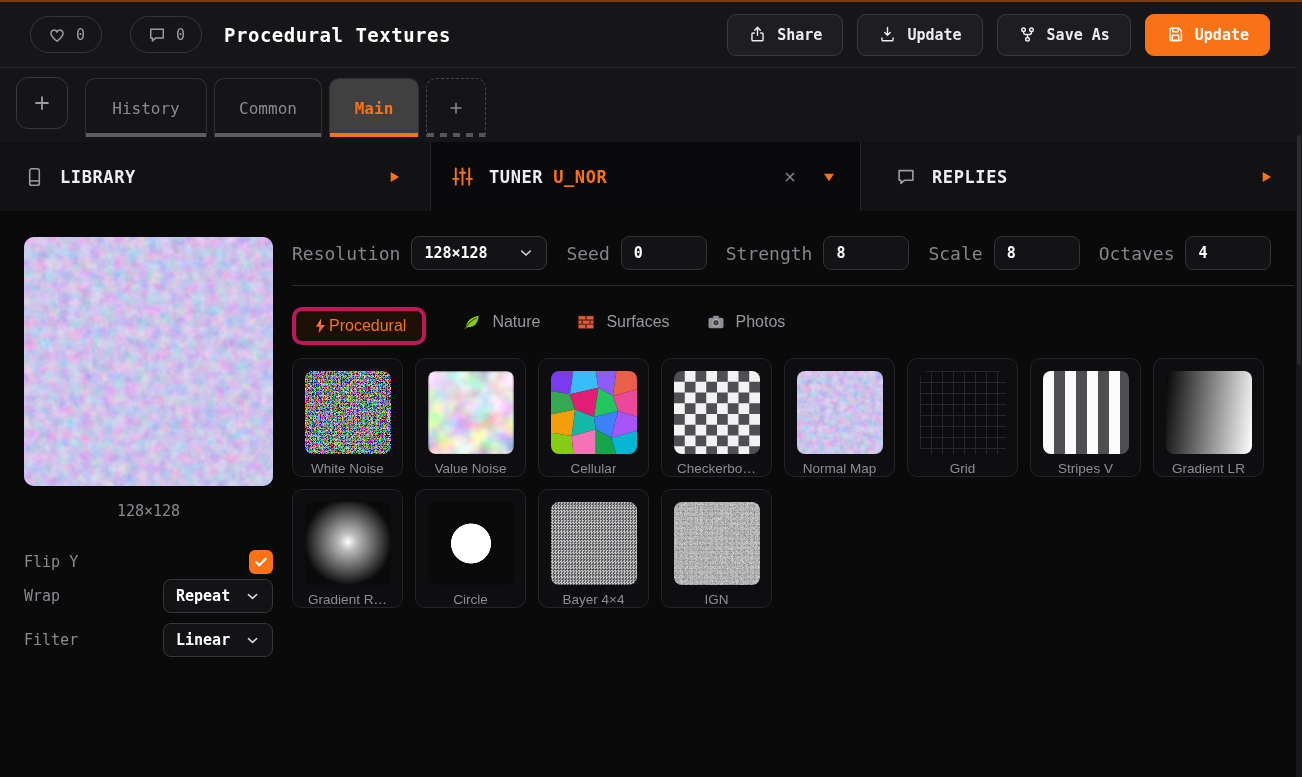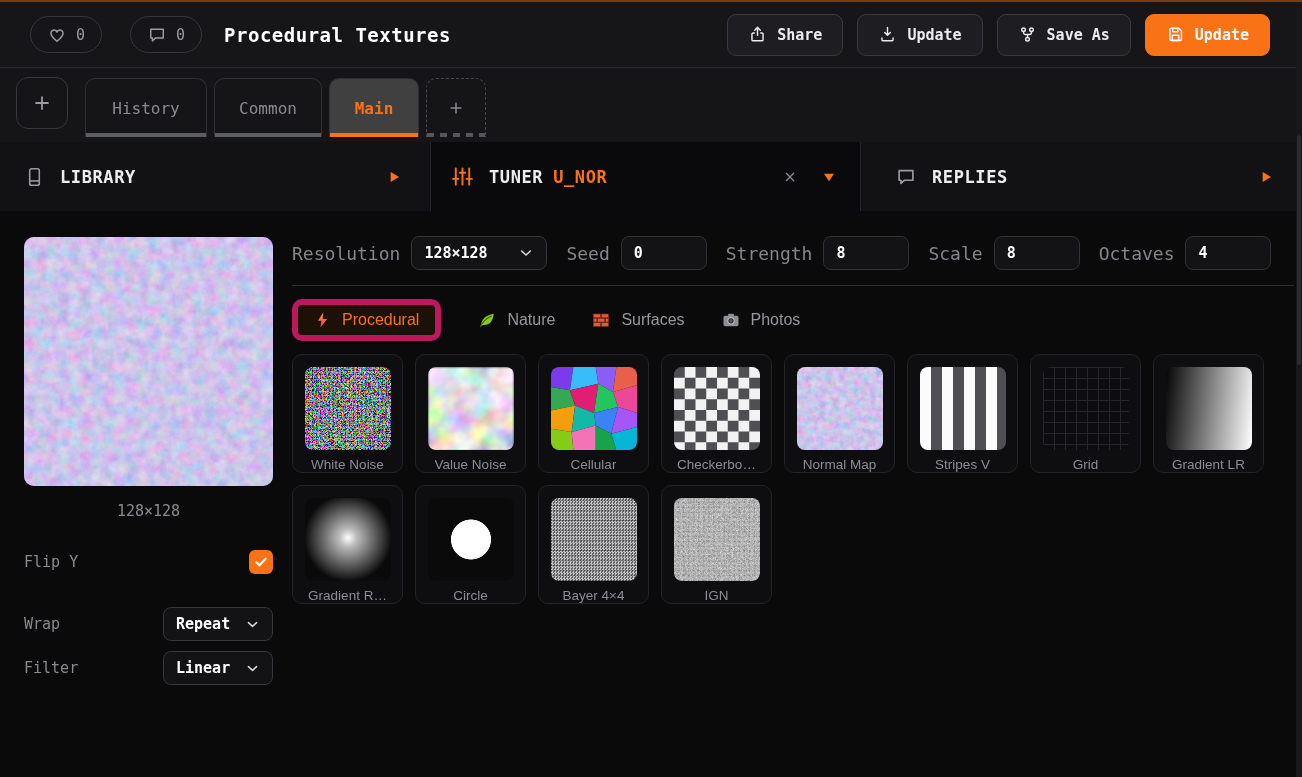--- a/index.html
+++ b/index.html
@@ -76,21 +76,21 @@
   
   .content { position:absolute; top:211px; left:0; right:0; bottom:0; background:#0a0a0b; }
 
   
   .leftcol { position:absolute; left:0; top:0; bottom:0; width:280px; }
   .preview { margin:26px 0 0 24px; width:249px; height:249px; border-radius:10px; overflow:hidden; background:#6f66e8; }
   .preview svg { width:100%; height:100%; }
   .preview-caption { width:249px; margin:16px 0 0 24px; text-align:center; color:#8a8a90; font-size:15px; }
   .lib-settings { margin:29px 7px 0 24px; }
   .set-row { display:flex; align-items:center; justify-content:space-between; margin-bottom:10px; }
-  .set-row.r-flip { height:26px; margin-bottom:32px; }
+  .set-row.r-flip { height:26px; margin-bottom:4px; }
   .set-label { color:#8a8a90; font-size:15px; }
   .checkbox {
     width:24px; height:24px; border-radius:6px; background:#f97316;
     display:flex; align-items:center; justify-content:center; cursor:pointer;
   }
   .sel {
     display:inline-flex; align-items:center; justify-content:space-between; gap:10px;
     background:#131316; border:1px solid #36363c; border-radius:8px; color:#fff;
     font-weight:bold; font-size:15px; height:34px; padding:0 12px; cursor:pointer; font-family:inherit;
   }
@@ -107,22 +107,22 @@
   }
   .sel-res { min-width:136px; }
   .hdivider { margin-top:15px; border-top:1px solid #2c2c31; width:1002px; }
 
   .cats { margin-top:13px; display:flex; align-items:center; gap:36px; }
   .cat {
     display:flex; align-items:center; gap:10px; color:#97979d;
     font-family:"Liberation Sans", sans-serif; font-size:16px; cursor:pointer;
   }
   .cat.active {
-    color:#f97316; border:6px solid #be185d; background:#1d1007;
-    border-radius:10px; padding:5px 16px; gap:11px;
+    color:#f97316; border:4px solid #be185d; background:#1d1007;
+    border-radius:10px; padding:5px 16px; gap:0;margin-top:8px;
   }
 
   .grid { margin-top:13px; width:980px; display:flex; flex-wrap:wrap; gap:12px; }
   .card {
     width:111px; height:119px; background:#0e0e11; border:1px solid #232328; border-radius:10px;
     display:flex; flex-direction:column; align-items:center; padding-top:12px; cursor:pointer;
   }
   .thumb { width:86px; height:86px; border-radius:8px; overflow:hidden; background:#0d0d10; }
   .thumb svg { width:100%; height:100%; display:block; }
   .card-label {
@@ -504,27 +504,27 @@
   <div class="card">
     <div class="thumb thumb-normal-map">
               <svg preserveAspectRatio="none">
                 <rect width="100%" height="100%" filter="url(#fNormalThumb)"></rect>
               </svg>
             </div>
     <div class="card-label">Normal Map</div>
   </div>
 
   <div class="card">
+    <div class="thumb thumb-grid"></div>
+    <div class="card-label">Grid</div>
+  </div>
+
+  <div class="card">
     <div class="thumb thumb-stripes-v"></div>
     <div class="card-label">Stripes V</div>
-  </div>
-
-  <div class="card">
-    <div class="thumb thumb-grid"></div>
-    <div class="card-label">Grid</div>
   </div>
 
   <div class="card">
     <div class="thumb thumb-gradient-lr"></div>
     <div class="card-label">Gradient LR</div>
   </div>
 
   <div class="card">
     <div class="thumb thumb-gradient-radial"></div>
     <div class="card-label">Gradient R…</div>

